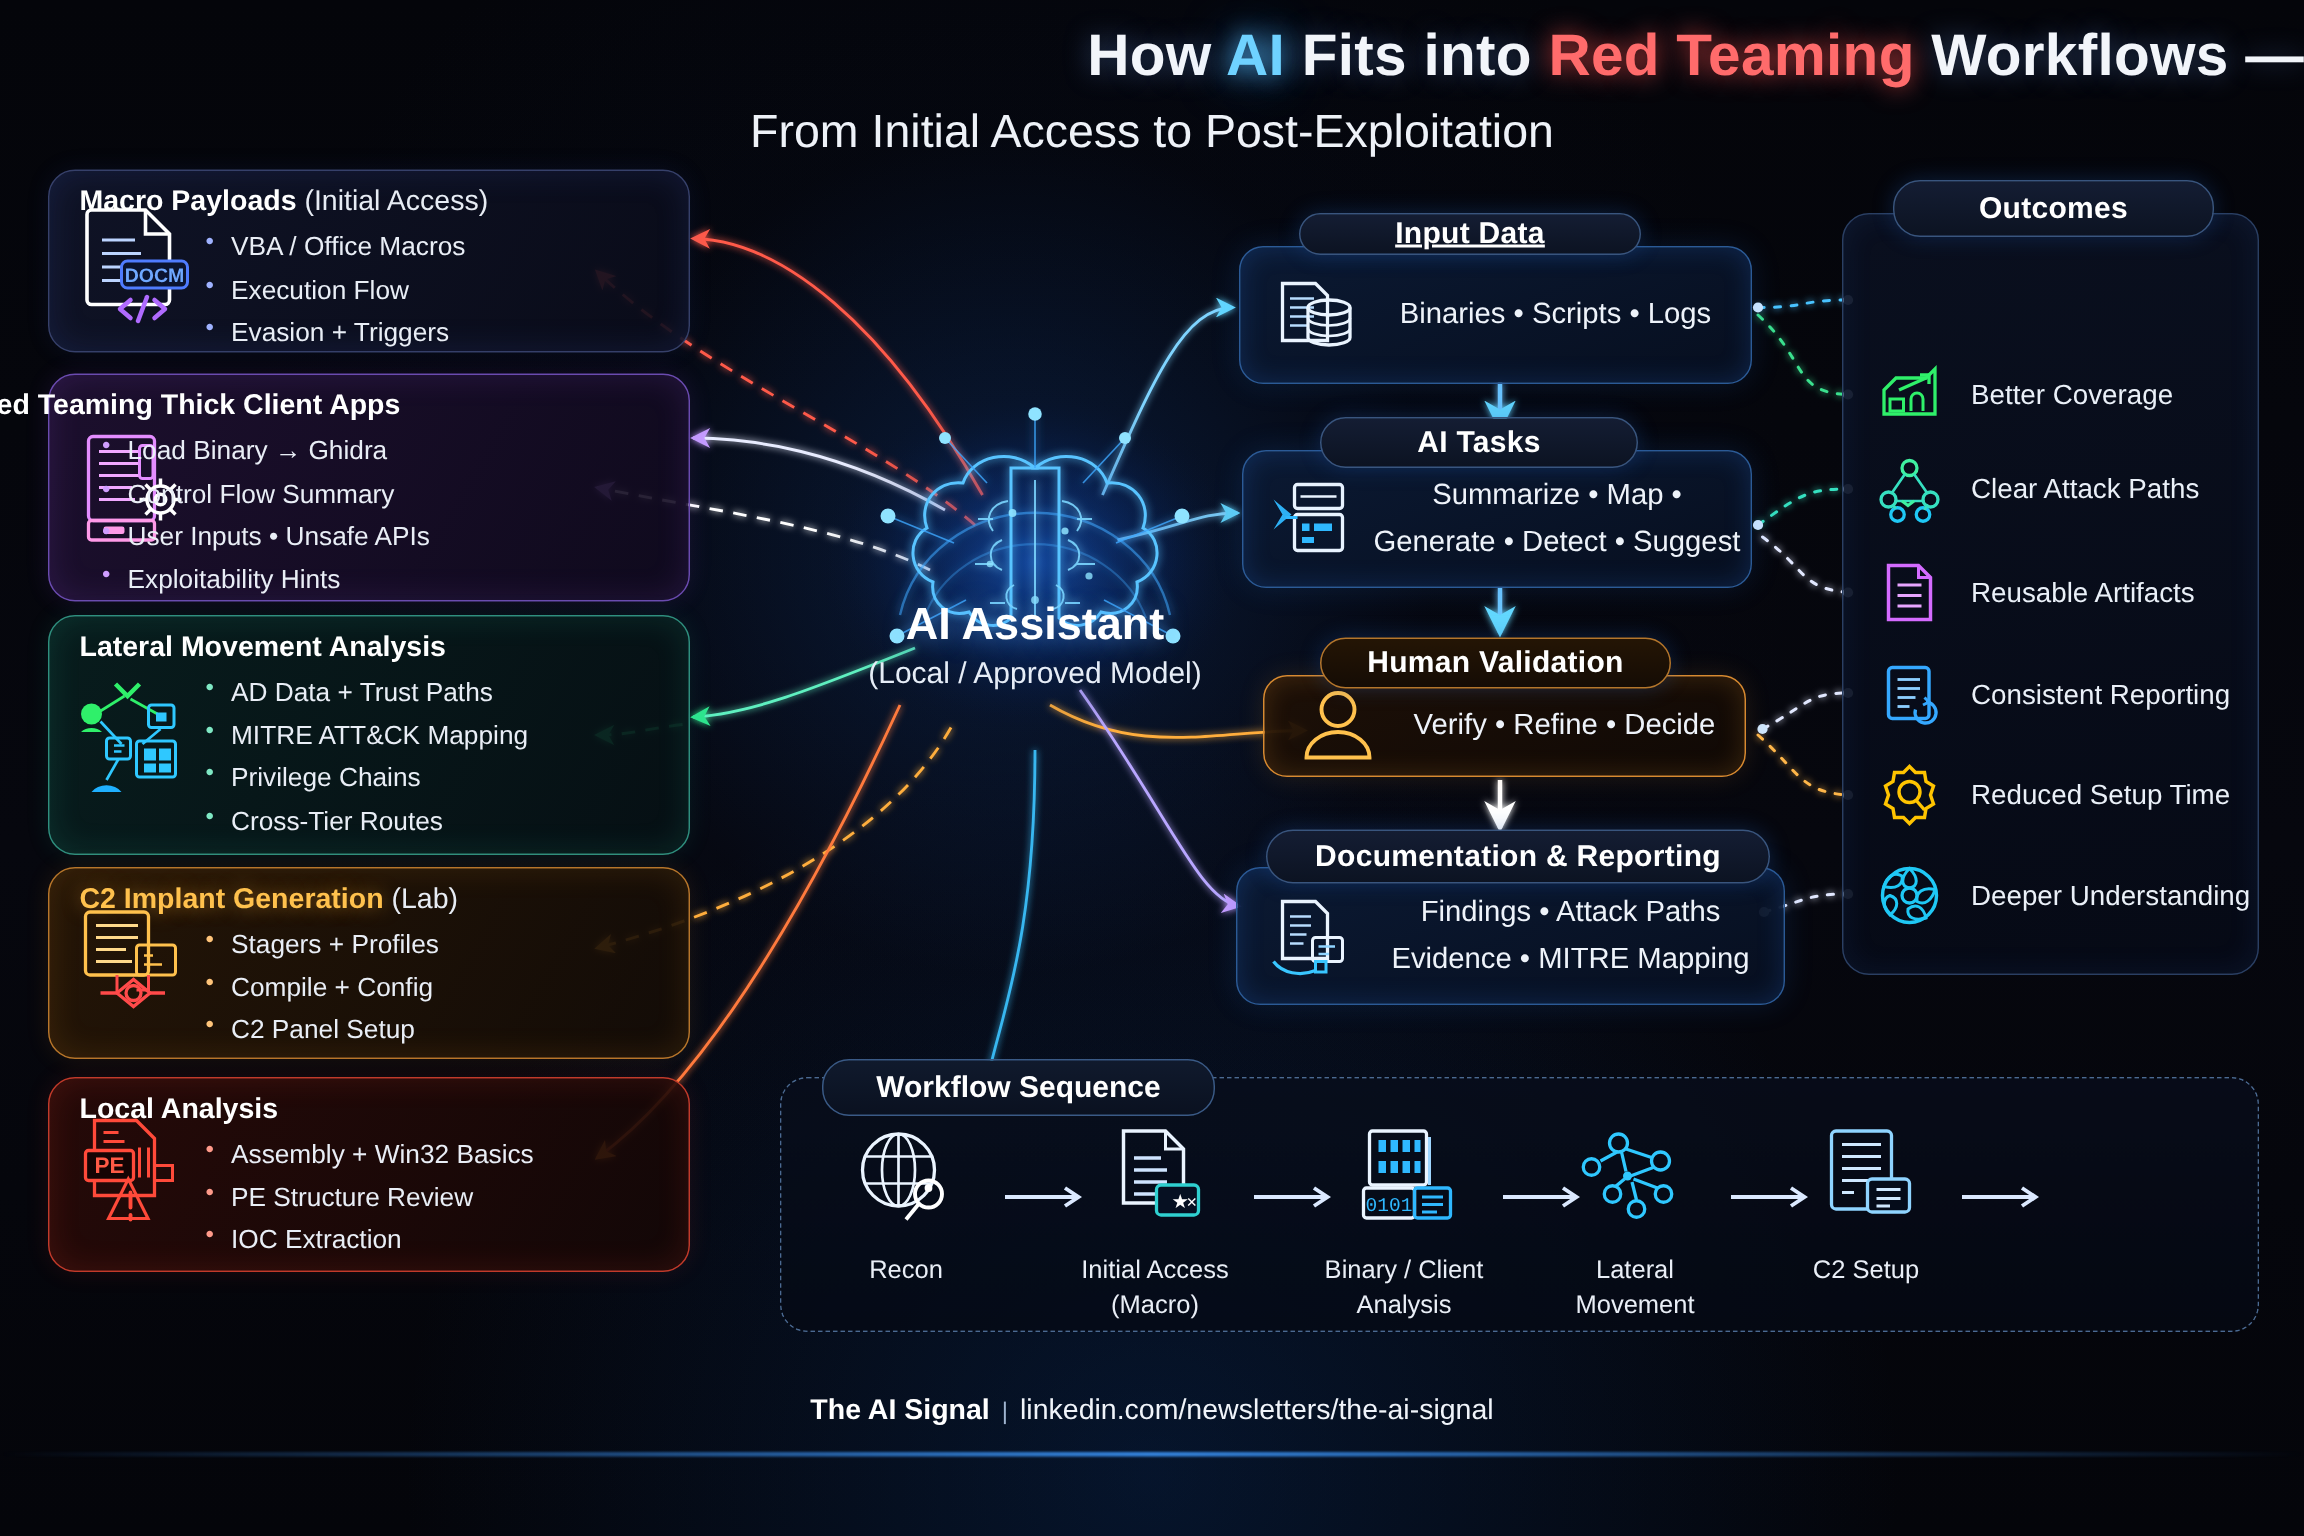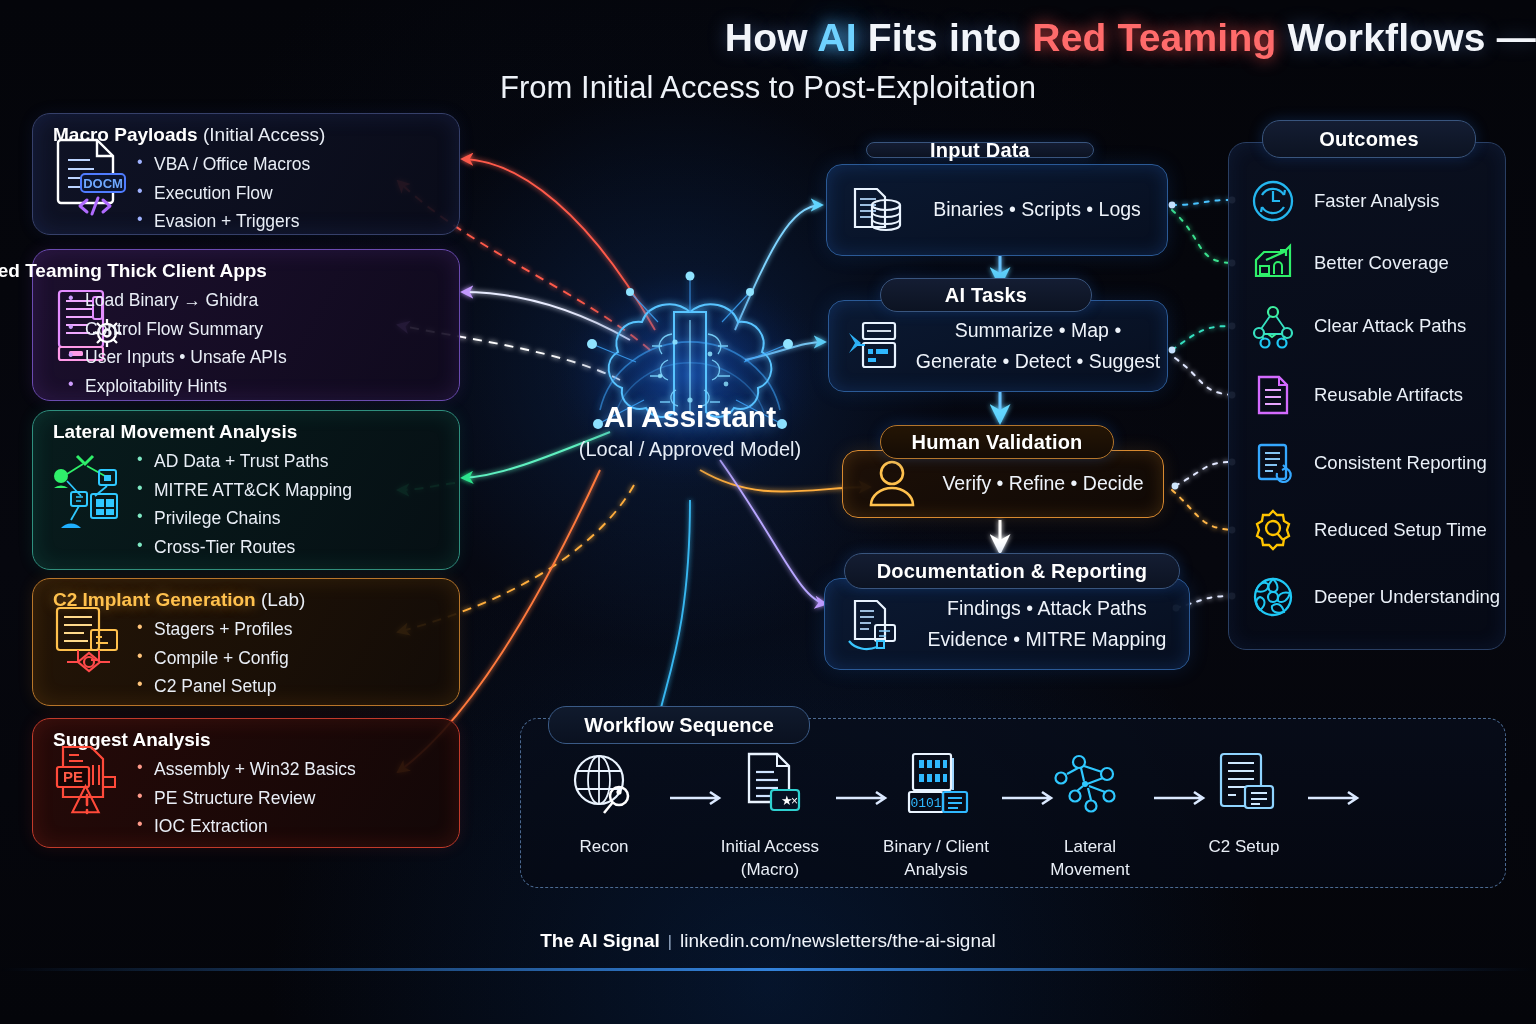--- a/index.html
+++ b/index.html
@@ -370,21 +370,21 @@
         <g stroke="#ff4a3a" stroke-width="2">
             <path d="M46,24v20"></path>
             <path d="M52,24v20"></path>
           </g>
         <path d="M56,36h12v10h-12" stroke="#ff4a3a" stroke-width="2" fill="none"></path>
         <path d="M44,78 l14,-28 l14,28 z" stroke="#ff4a3a" stroke-width="2.2" fill="none" transform="translate(-16,-2) scale(0.94)"></path>
         <path d="M40,54 v10 M40,69 v3" stroke="#ff4a3a" stroke-width="2.6" stroke-linecap="round"></path>
       </svg>
     </div>
     <div class="ctitle">
-      <span>Suggest Analysis</span>
+      <span>Local Analysis</span>
     </div>
     <ul>
       <li>Assembly + Win32 Basics</li>
       <li>PE Structure Review</li>
       <li>IOC Extraction</li>
     </ul>
   </div>
 
   <div class="hub">
     <svg viewBox="0 0 300 240" width="300" height="240" fill="none">
@@ -442,21 +442,21 @@
           <circle cx="186" cy="134" r="2.4" opacity=".8"></circle>
         <circle cx="150" cy="150" r="2.6" opacity=".8"></circle>
       </g>
     </svg>
   </div>
   <div class="hub-label">
     <div class="hl1">AI Assistant</div>
     <div class="hl2">(Local / Approved Model)</div>
   </div>
 
-  <div class="pchip" style="left:866px; top:142px; width:228px; height:16px;">Input Data</div>
+  <div class="pchip" style="left:866px; top:142px; width:228px; height:28px;text-decoration:underline;">Input Data</div>
   <div class="pbox" style="left:826px; top:164px; width:342px; height:92px;">
     <div class="picon">
       <svg viewBox="0 0 62 62" width="62" height="62" fill="none">
         <path d="M10,10 h22 l8,8 v30 h-30z" stroke="#eaf4ff" stroke-width="2.2"></path>
         <g stroke="#b7dcff" stroke-width="1.7">
             <path d="M15,20h16"></path>
             <path d="M15,26h16"></path>
             <path d="M15,32h16"></path>
             <path d="M15,38h12"></path>
           </g>
@@ -524,32 +524,20 @@
     </div>
     <div class="pbody">
       <div>Findings  •  Attack Paths</div>
       <div>Evidence  •  MITRE Mapping</div>
     </div>
   </div>
 
   <div class="outcomes-panel" style="left:1228px; top:142px; width:278px; height:508px;"></div>
   <div class="pchip" style="left:1262px; top:120px; width:214px; height:38px;">Outcomes</div>
 
-  <div class="out-row" style="left:1250px; top:178px;">
-    <div class="oic">
-      <svg viewBox="0 0 46 46" width="46" height="46" fill="none">
-        <circle cx="23" cy="23" r="19" stroke="#24b6ef" stroke-width="2.3"></circle>
-        <path d="M12,17 a13,13 0 0 1 22,0" stroke="#24b6ef" stroke-width="2.3" fill="none"></path>
-        <path d="M12,29 a13,13 0 0 0 22,0" stroke="#24b6ef" stroke-width="2.3" fill="none"></path>
-        <path d="M34,17 l1,-5 M12,29 l-1,5" stroke="#24b6ef" stroke-width="2.3"></path>
-        <path d="M23,13 v10 h7" stroke="#24b6ef" stroke-width="2.2"></path>
-      </svg>
-    </div>
-    <div class="olbl">Faster Analysis</div>
-  </div>
 
   <div class="out-row" style="left:1250px; top:240px;">
     <div class="oic">
       <svg viewBox="0 0 46 46" width="46" height="46" fill="none">
         <path d="M6,36 v-16 l8,-8 h20 l6,-6 v30z" stroke="#2ff06a" stroke-width="2.2"></path>
         <path d="M16,20 l18,-8" stroke="#2ff06a" stroke-width="2.2"></path>
         <path d="M30,10 h6 v6" stroke="#2ff06a" stroke-width="2.2"></path>
         <rect x="10" y="26" width="9" height="8" stroke="#2ff06a" stroke-width="2"></rect>
         <path d="M24,34 v-8 a4,4 0 0 1 8,0 v8" stroke="#2ff06a" stroke-width="2"></path>
       </svg>

